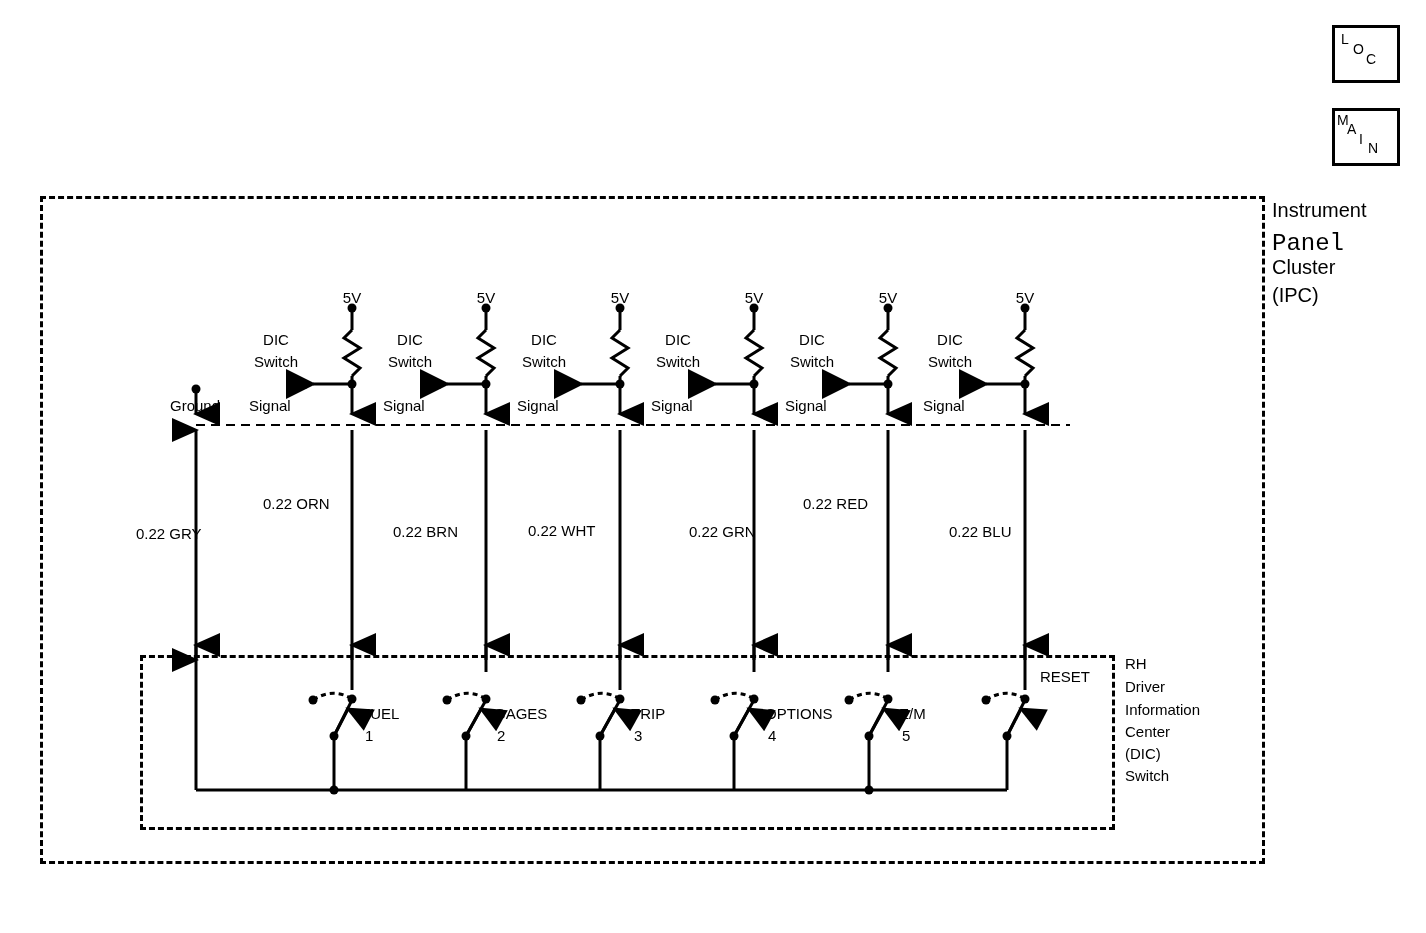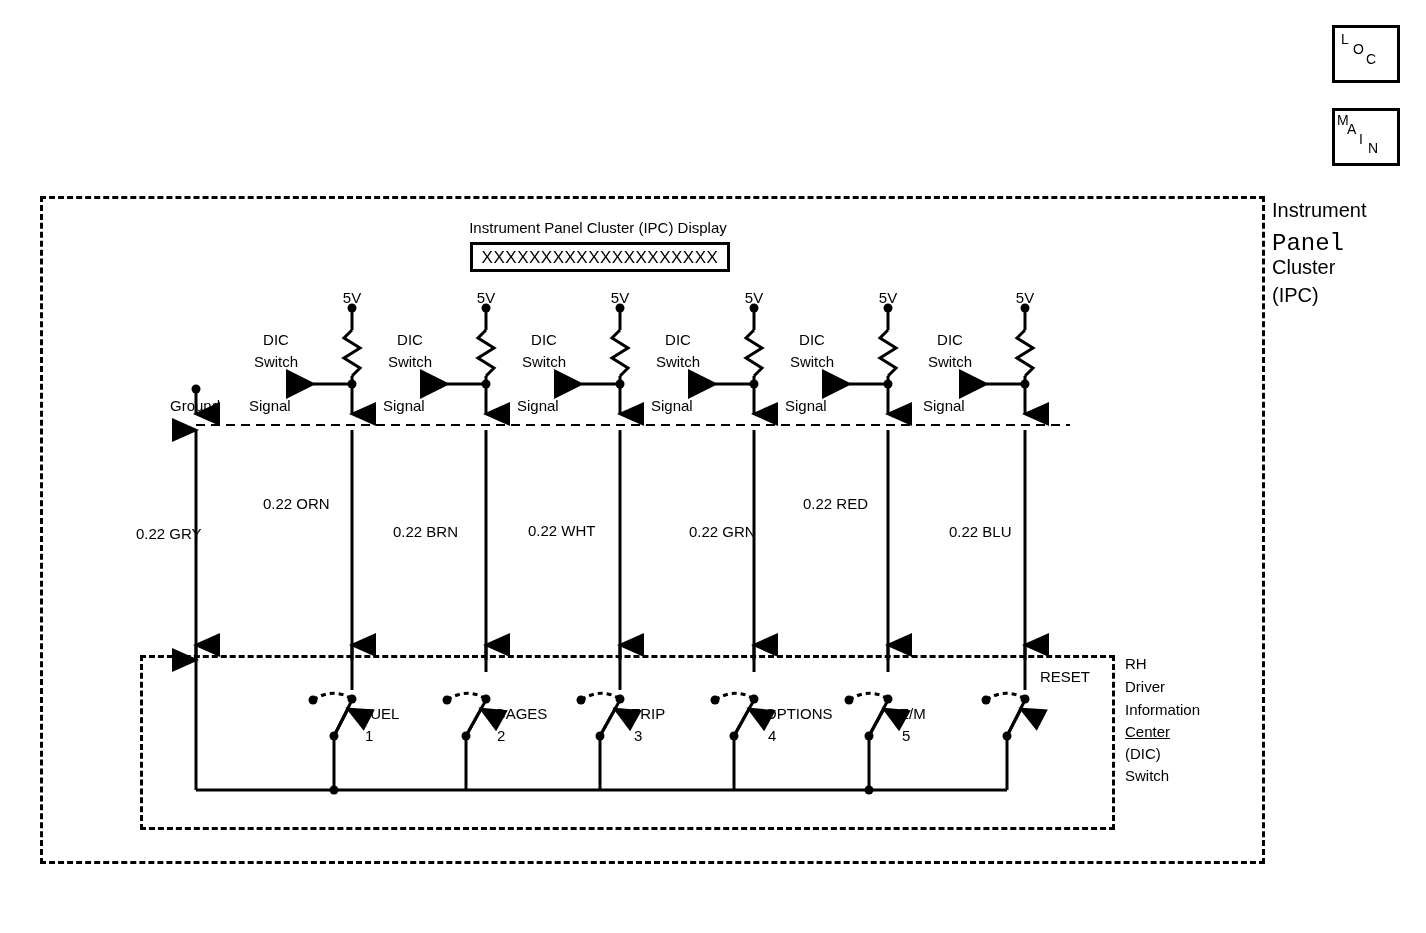--- a/index.html
+++ b/index.html
@@ -83,22 +83,20 @@
   <div class="ref-letter" style="left:1359px; top:131px;">I</div>
   <div class="ref-letter" style="left:1368px; top:140px;">N</div>
 
   <div class="ipc-outline" style="left:40px; top:196px; width:1225px; height:668px;"></div>
 
   <div class="txt" style="left:1272px; top:196px; font-size:20px; line-height:29px;">Instrument</div>
   <div class="txt" style="left:1272px; top:229px; font-size:24px; line-height:29px;font-family:Liberation Mono, monospace;">Panel</div>
   <div class="txt" style="left:1272px; top:253px; font-size:20px; line-height:29px;">Cluster</div>
   <div class="txt" style="left:1272px; top:281px; font-size:20px; line-height:29px;">(IPC)</div>
 
-  <div class="txt center" style="left:398px; top:219px; width:400px;">Instrument Panel Cluster (IPC) Display</div>
-  <div class="display-box" style="left:470px; top:242px; width:260px; height:30px;">XXXXXXXXXXXXXXXXXXXX</div>
 
   <div class="txt center" style="left:330px; top:289px; width:44px;">5V</div>
   <div class="txt center" style="left:464px; top:289px; width:44px;">5V</div>
   <div class="txt center" style="left:598px; top:289px; width:44px;">5V</div>
   <div class="txt center" style="left:732px; top:289px; width:44px;">5V</div>
   <div class="txt center" style="left:866px; top:289px; width:44px;">5V</div>
   <div class="txt center" style="left:1003px; top:289px; width:44px;">5V</div>
 
   <div class="txt center" style="left:243px; top:331px; width:66px;">DIC</div>
   <div class="txt center" style="left:243px; top:353px; width:66px;">Switch</div>
@@ -138,21 +136,21 @@
   <div class="txt" style="left:528px; top:522px;">0.22 WHT</div>
   <div class="txt" style="left:689px; top:523px;">0.22 GRN</div>
   <div class="txt" style="left:803px; top:495px;">0.22 RED</div>
   <div class="txt" style="left:949px; top:523px;">0.22 BLU</div>
 
   <div class="dic-outline" style="left:140px; top:655px; width:975px; height:175px;"></div>
 
   <div class="txt" style="left:1125px; top:655px;">RH</div>
   <div class="txt" style="left:1125px; top:678px;">Driver</div>
   <div class="txt" style="left:1125px; top:701px;">Information</div>
-  <div class="txt" style="left:1125px; top:723px;text-decoration:underline;">Center</div>
+  <div class="txt" style="left:1125px; top:723px;">Center</div>
   <div class="txt" style="left:1125px; top:745px;">(DIC)</div>
   <div class="txt" style="left:1125px; top:767px;">Switch</div>
 
   <div class="txt" style="left:361px; top:705px;">FUEL</div>
   <div class="txt" style="left:365px; top:727px;">1</div>
 
   <div class="txt" style="left:494px; top:705px;">GAGES</div>
   <div class="txt" style="left:497px; top:727px;">2</div>
 
   <div class="txt" style="left:631px; top:705px;">TRIP</div>

